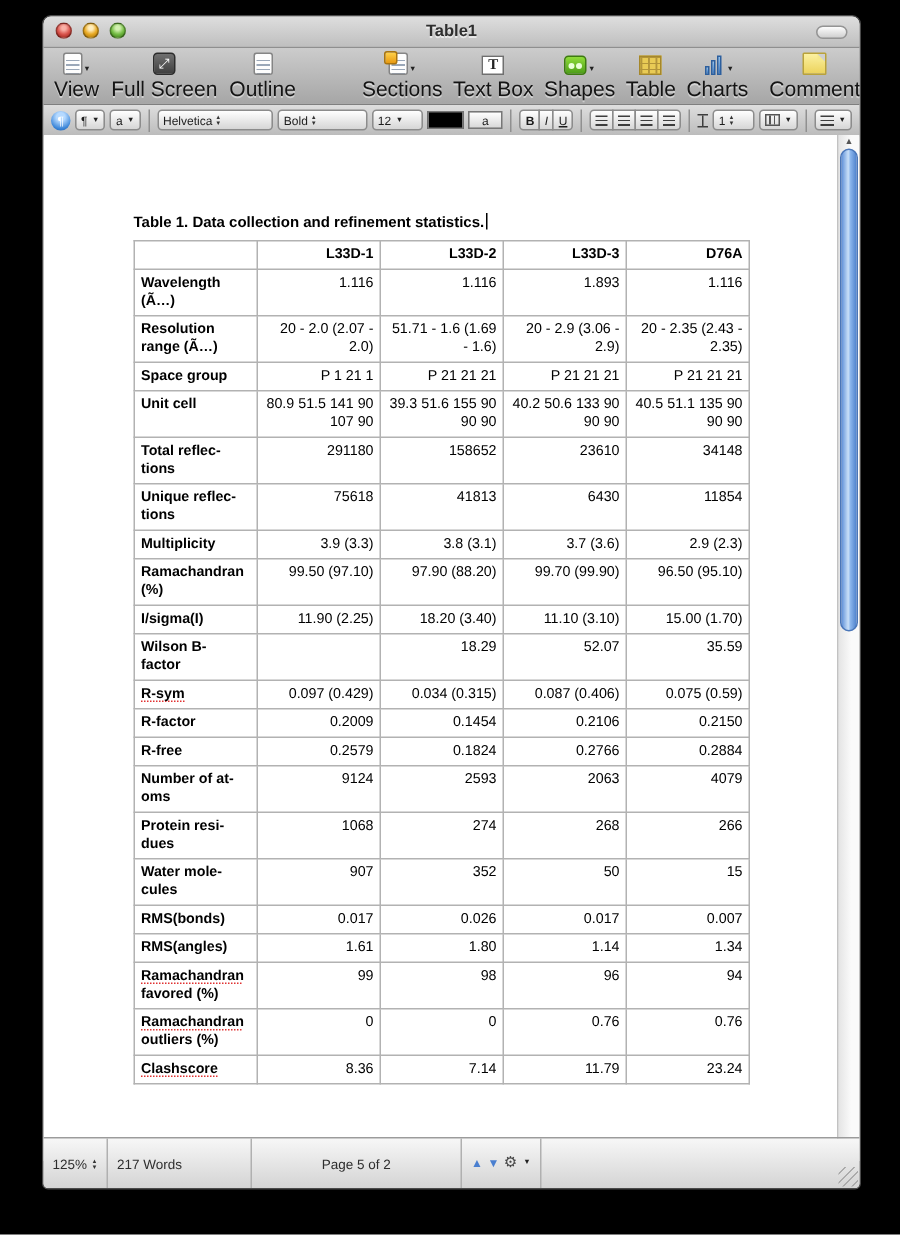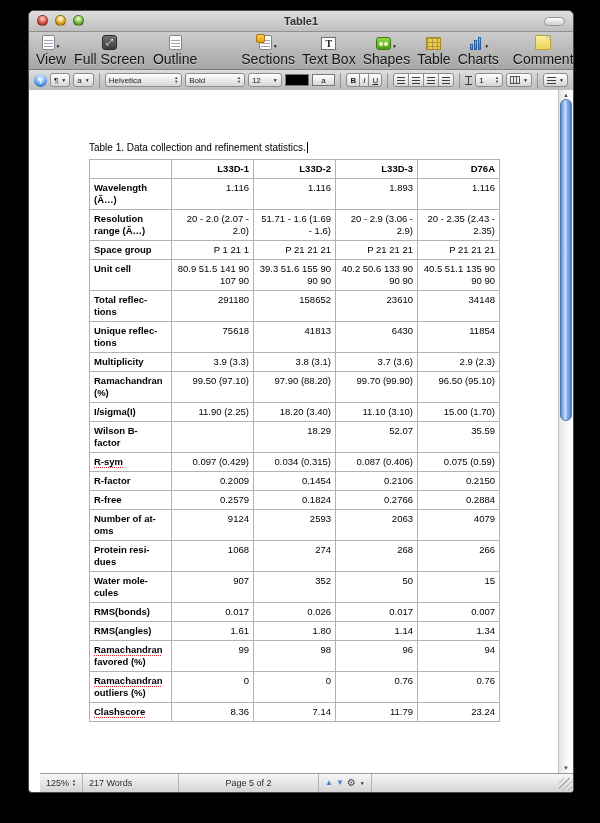--- a/index.html
+++ b/index.html
@@ -53,57 +53,57 @@
   .med i:nth-child(1){left:0;top:3px;background:#6fae56;transform:rotate(-8deg)}
   .med i:nth-child(2){left:6px;top:1px;background:#4f86c8;transform:rotate(7deg)}
   
   .formatbar{height:21px;background:linear-gradient(#dedede,#bcbcbc);border-bottom:1px solid #7a7a7a;
              display:flex;align-items:center;padding:0 5px;gap:3px;box-sizing:border-box;font-size:8px;color:#1c1c1c}
   .bluecirc{width:13px;height:13px;border-radius:50%;flex:none;
        background:radial-gradient(circle at 50% 30%,#b5d9ff 0 25%,#3c86d8 70%,#1c56a0);
        color:#fff;font-size:8px;display:flex;align-items:center;justify-content:center}
   .fbtn,.fsel{height:14px;border:1px solid #8c8c8c;border-radius:3px;background:linear-gradient(#ffffff,#d6d6d6);
        display:flex;align-items:center;padding:0 3px;box-sizing:border-box;gap:2px;white-space:nowrap}
-  .fsel{justify-content:space-between}
+  .fsel{}
   .updown{display:inline-flex;flex-direction:column;font-size:4px;line-height:4px;color:#333}
   .fsep{width:1px;height:15px;background:#909090;margin:0 2px;flex:none}
   .swatch{width:24px;height:12px;border:1px solid #777;box-sizing:border-box}
   .swatch.black{background:#000}
   .swatch.achar{background:linear-gradient(#fff,#d8d8d8);display:flex;align-items:center;justify-content:center;font-size:8px}
   .grp{display:flex}
   .grp .fbtn{border-radius:0;margin-left:-1px}
   .grp .fbtn:first-child{border-radius:3px 0 0 3px;margin-left:0}
   .grp .fbtn:last-child{border-radius:0 3px 3px 0}
   .ali{width:8px;height:7px;background:repeating-linear-gradient(#3d3d3d 0 1px,transparent 1px 3px)}
   .lspi{width:7px;height:9px;border-top:1px solid #3d3d3d;border-bottom:1px solid #3d3d3d;position:relative;box-sizing:border-box}
   .lspi::after{content:"";position:absolute;left:3px;top:0;bottom:0;width:1px;background:#3d3d3d}
   .colsi{width:10px;height:8px;border:1px solid #555;box-sizing:border-box;
        background:linear-gradient(90deg,transparent 0 2px,#555 2px 3px,transparent 3px 5px,#555 5px 6px,transparent 6px)}
   .listi{width:9px;height:7px;background:repeating-linear-gradient(#3d3d3d 0 1px,transparent 1px 3px)}
   
   .content{position:absolute;top:79px;left:0;right:0;bottom:18px;background:#fff;overflow:hidden}
   .docbody{position:absolute;left:60px;top:52px;width:412px}
-  .doc-title{font-size:10px;font-weight:normal;color:#000;white-space:pre-line}
+  .doc-title{font-size:10px;font-weight:bold;color:#000;white-space:pre-line}
   .caret{display:inline-block;width:1px;height:11px;background:#000;vertical-align:-2px;margin-left:1px}
   table.stats{border-collapse:collapse;table-layout:fixed;width:410px;margin-top:6px}
   table.stats th,table.stats td{border:1px solid #b2b2b2;font-size:9.5px;line-height:12px;
        padding:3px 4px;vertical-align:top;white-space:pre-line;color:#000}
   table.stats thead th{text-align:right;font-weight:bold}
   table.stats th.rowlabel{text-align:left;font-weight:bold}
   table.stats td{text-align:right;font-weight:normal}
   .misspelled{text-decoration:underline;text-decoration-style:dotted;text-decoration-color:#e03131;text-underline-offset:2px}
   
   .scrollbar{position:absolute;top:0;right:0;bottom:0;width:15px;background:linear-gradient(90deg,#e4e4e4,#fafafa 60%);
        border-left:1px solid #c2c2c2;box-sizing:border-box}
   .sb-up{position:absolute;top:1px;left:0;right:0;text-align:center;font-size:6px;color:#555;line-height:9px}
   .sb-down{position:absolute;bottom:1px;left:0;right:0;text-align:center;font-size:6px;color:#555;line-height:9px}
   .sb-thumb{position:absolute;left:1px;top:9px;width:12px;height:322px;border-radius:7px;
        background:linear-gradient(90deg,#5d8fd8,#c9e0f8 45%,#8ab5ec 60%,#4f82cc);border:1px solid #4a76b8;box-sizing:border-box}
   
-  .statusbar{position:absolute;left:11px;right:0;bottom:0;height:19px;background:linear-gradient(#f7f7f7,#d4d4d4);
+  .statusbar{position:absolute;left:0;right:0;bottom:0;height:34px;background:linear-gradient(#f7f7f7,#d4d4d4);
        border-top:1px solid #9b9b9b;display:flex;align-items:flex-start;font-size:9px;color:#2e2e2e;box-sizing:border-box}
   .ssec{height:100%;display:flex;align-items:center;border-right:1px solid #b0b0b0;box-sizing:border-box;padding:0 6px;gap:3px}
   .ssec.page{width:140px;justify-content:center}
   .ssec.nav .tri{font-size:8px;color:#4a7fd0;line-height:8px}
   .gear{font-size:10px;color:#444;line-height:10px}
   .grip{position:absolute;right:1px;bottom:1px;width:13px;height:13px;
        background:repeating-linear-gradient(135deg,transparent 0 3px,#ababab 3px 4px)}
 </style>
 </head>
 <body>

